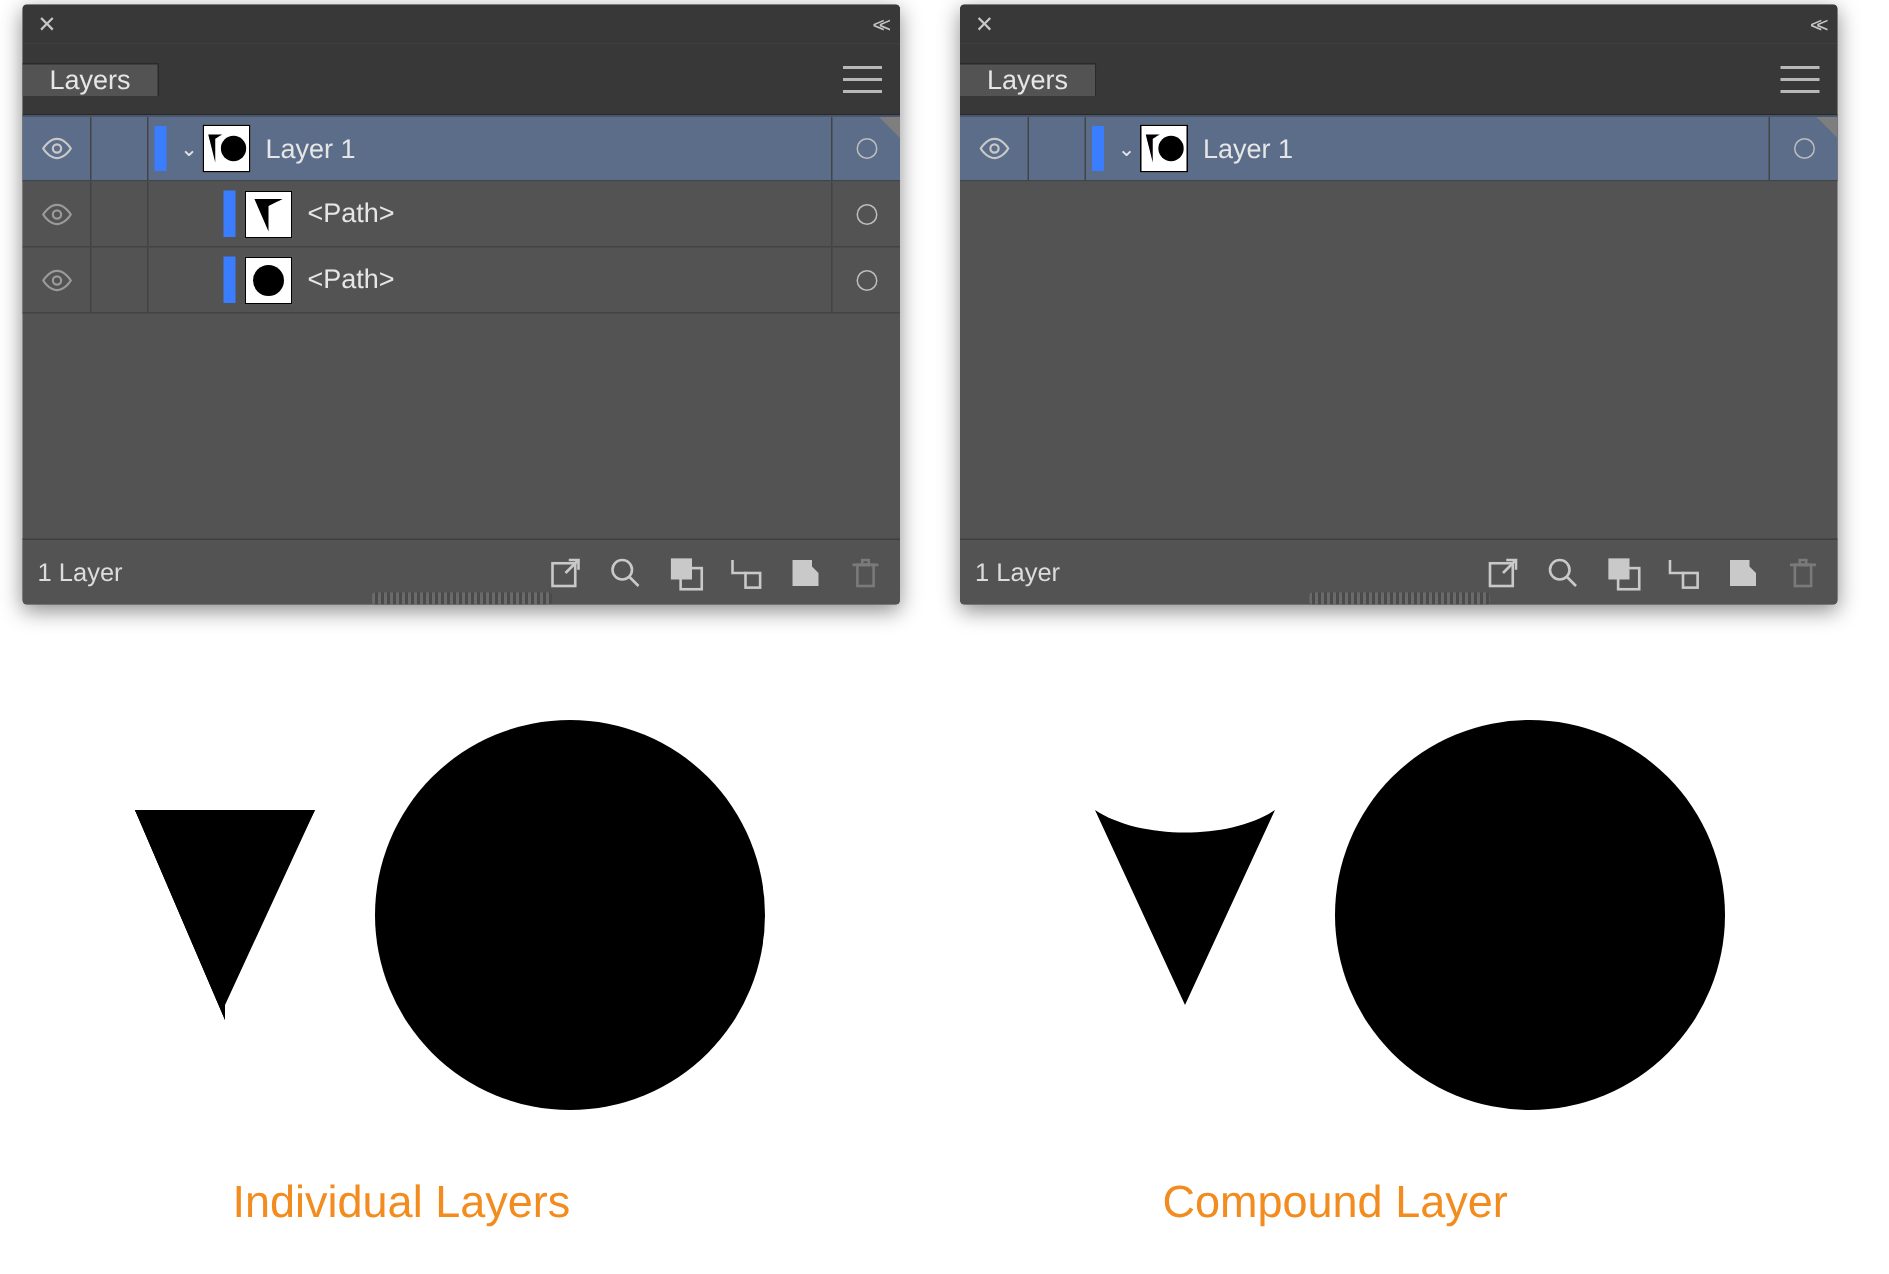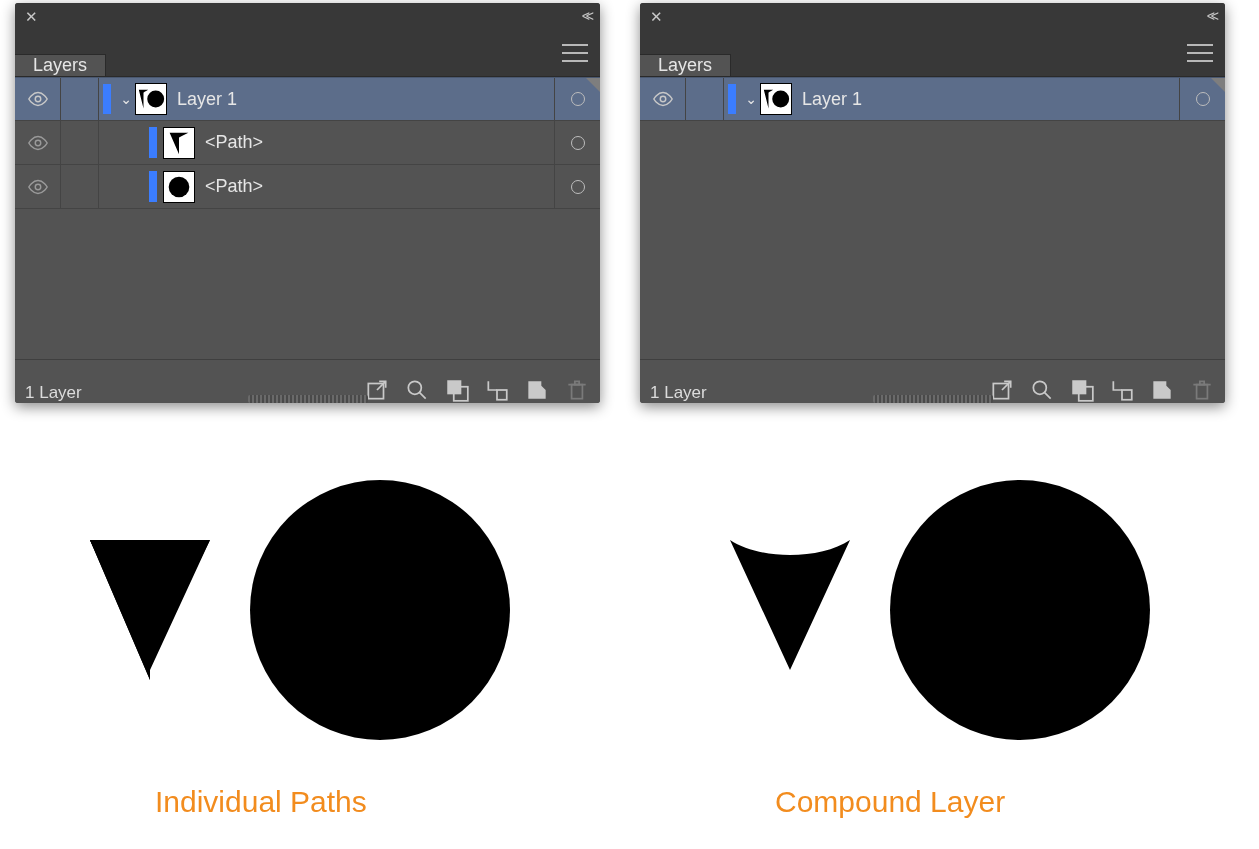--- a/index.html
+++ b/index.html
@@ -42,21 +42,21 @@
     color: #c8c8c8;
     font-size: 14px;
     letter-spacing: -4px;
     cursor: pointer;
   }
 
   .tabbar {
     height: 48px;
     background: #383838;
     display: flex;
-    align-items: flex-end;
+    align-items: center;
     position: relative;
     border-bottom: 1px solid #2a2a2a;
   }
   .tab {
     background: #535353;
     color: #e6e6e6;
     font-size: 18px;
     padding: 0 18px;
     display: flex;
     align-items: center;
@@ -159,22 +159,22 @@
     border-color: transparent #7e7e7e transparent transparent;
   }
 
   .statusbar {
     position: absolute;
     left: 0; right: 0; bottom: 0;
     height: 44px;
     background: #535353;
     border-top: 1px solid #3f3f3f;
     display: flex;
-    align-items: flex-end;
-    padding: 0 10px;
+    align-items: center;
+    padding: 18px 10px;
     color: #dcdcdc;
     font-size: 17px;
     gap: 14px;
   }
   .statusbar .spacer { flex: 1; }
   .sb-icon {
     width: 26px; height: 26px;
     display: flex; align-items: center; justify-content: center;
     color: #c9c9c9;
     cursor: pointer;
@@ -445,14 +445,14 @@
     <circle cx="320" cy="150" r="130" fill="#000"></circle>
   </svg>
 </div>
 <div class="art art-right">
   <svg viewBox="0 0 520 300">
     <path d="M30 80 C60 100 120 100 150 80 L90 210 Z" fill="#000"></path>
     <circle cx="320" cy="150" r="130" fill="#000"></circle>
   </svg>
 </div>
 
-<div class="caption cap-left">Individual Paths</div>
+<div class="caption cap-left">Individual Layers</div>
 <div class="caption cap-right">Compound Layer</div>
 
 </body></html>

